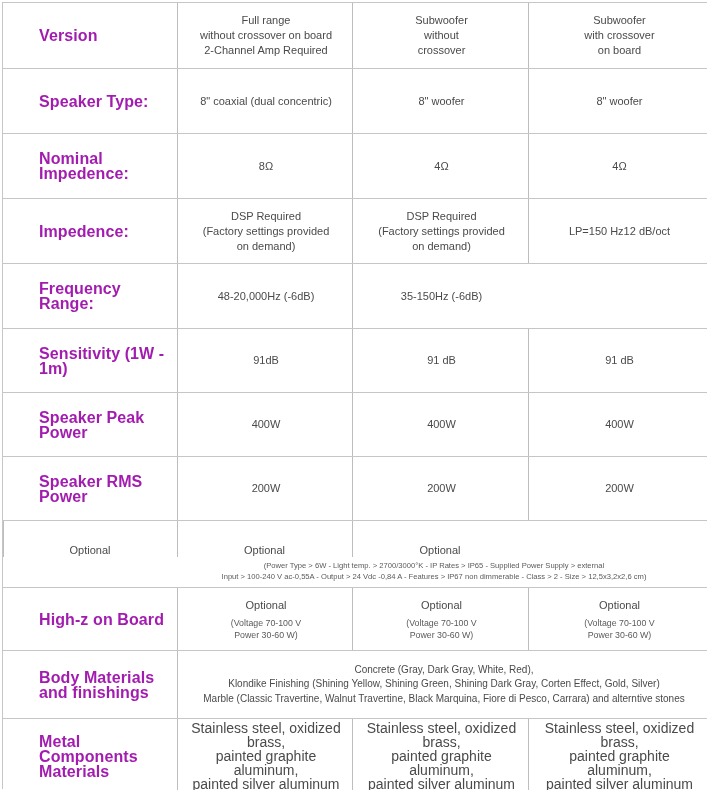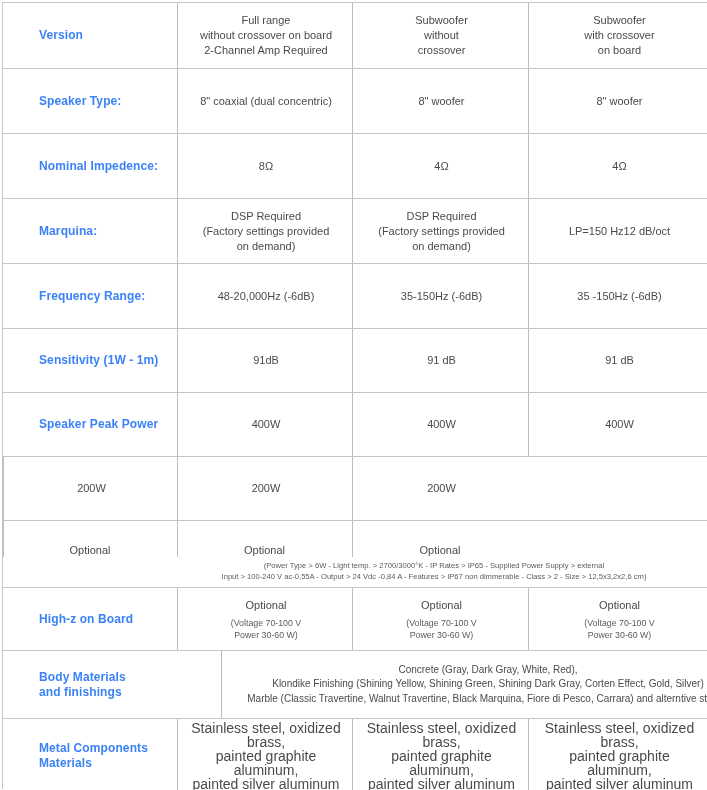--- a/index.html
+++ b/index.html
@@ -17,35 +17,35 @@
     box-sizing: border-box;
   }
   .row {
     display: grid;
     grid-template-columns: 174px 175px 176px 180px;
     border-bottom: 1px solid #c6c6c6;
     box-sizing: border-box;
     position: relative;
   }
   .row.last { border-bottom: none; }
-  .row.span-row { grid-template-columns: 174px 531px; gap: 44px; }
+  .row.span-row { grid-template-columns: 174px 531px; }
   .cell {
     display: flex; align-items: center; justify-content: center;
     text-align: center;
     font-size: 11px; line-height: 15px;
     color: #4a4a4a;
     white-space: pre-line;
     box-sizing: border-box;
     padding: 2px 6px;
   }
   .cell.vline { border-left: 1px solid #bdbdbd; padding-left: 8px; }
   .cell.label {
     justify-content: flex-start; text-align: left;
     padding-left: 36px;
-    font-size: 12px; font-weight: 700; color: #3b82f6;
+    font-size: 16px; font-weight: 700; color: #a21caf;
     letter-spacing: 0.1px;
     line-height: 15px;
   }
   
   .row.lighting .cell.opt {
     align-items: flex-start; padding-top: 22px;
     position: relative; border-left: none;
   }
   .pline {
     position: absolute; left: 0; top: 0;
@@ -100,52 +100,52 @@
     </div>
 
     <div class="row" style="height:65px">
       <div class="cell label">Nominal Impedence:</div>
       <div class="cell vline">8Ω</div>
       <div class="cell vline">4Ω</div>
       <div class="cell vline">4Ω</div>
     </div>
 
     <div class="row" style="height:65px">
-      <div class="cell label">Marquina:</div>
+      <div class="cell label">Impedence:</div>
       <div class="cell vline">DSP Required
 (Factory settings provided
 on demand)</div>
       <div class="cell vline">DSP Required
 (Factory settings provided
 on demand)</div>
       <div class="cell vline">LP=150 Hz12 dB/oct</div>
     </div>
 
     <div class="row" style="height:65px">
       <div class="cell label">Frequency Range:</div>
       <div class="cell vline">48-20,000Hz (-6dB)</div>
       <div class="cell vline">35-150Hz (-6dB)</div>
-      <div class="cell vline">35 -150Hz (-6dB)</div>
     </div>
 
     <div class="row" style="height:64px">
       <div class="cell label">Sensitivity (1W - 1m)</div>
       <div class="cell vline">91dB</div>
       <div class="cell vline">91 dB</div>
       <div class="cell vline">91 dB</div>
     </div>
 
     <div class="row" style="height:64px">
       <div class="cell label">Speaker Peak Power</div>
       <div class="cell vline">400W</div>
       <div class="cell vline">400W</div>
       <div class="cell vline">400W</div>
     </div>
 
     <div class="row" style="height:64px">
+      <div class="cell label">Speaker RMS Power</div>
       <div class="cell vline">200W</div>
       <div class="cell vline">200W</div>
       <div class="cell vline">200W</div>
     </div>
 
     <div class="row lighting" style="height:67px">
       <div class="cell opt"><span class="pline"></span><span>Optional</span></div>
       <div class="cell opt"><span class="pline"></span><span>Optional</span></div>
       <div class="cell opt"><span class="pline"></span><span>Optional</span></div>
       <div class="note">(Power Type &gt; 6W - Light temp. &gt; 2700/3000°K - IP Rates &gt; IP65 - Supplied Power Supply &gt; external

